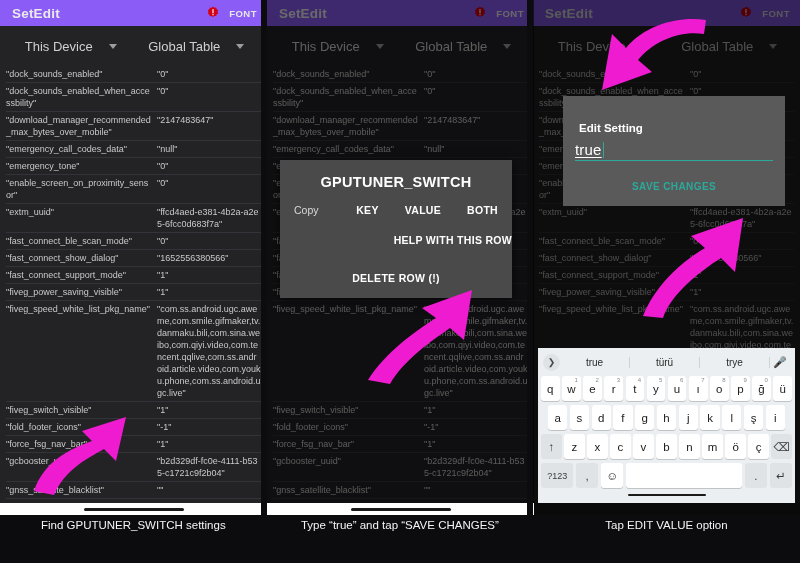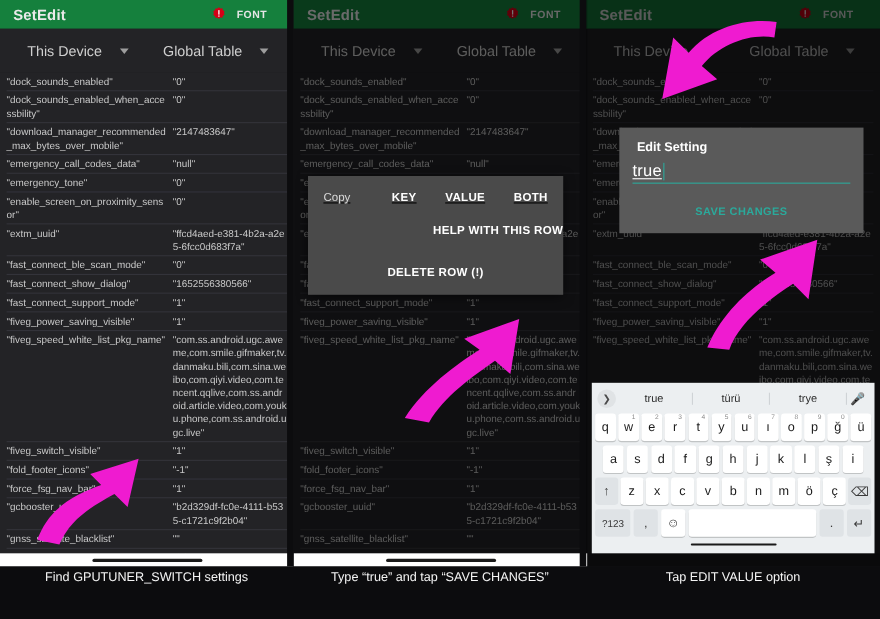--- a/index.html
+++ b/index.html
@@ -24,23 +24,23 @@
   #panel-2 { left: 267px; }
   #panel-3 { left: 533px; }
   .panel-gap {
     position: absolute; top: 0; height: 515px; width: 6px;
     background: #0c0c0e; z-index: 40;
   }
 
   
   .app-header {
     height: 26px;
-    background: #15803d;
+    background: #8b5cf6;
     display: flex; align-items: center;
-    padding: 0 24px 0 12px;
+    padding: 0 10px 0 12px;
     position: relative; z-index: 5;
   }
   .app-title {
     color: #eaeaea; font-size: 13.5px; font-weight: 600;
     letter-spacing: .2px;
   }
   .header-right { margin-left: auto; display: flex; align-items: center; gap: 9px; }
   .badge-icon {
     width: 14px; height: 14px; display: block;
   }
@@ -133,21 +133,20 @@
     box-shadow: 0 2px 10px rgba(0,0,0,.6);
   }
   .ctx-title {
     color: #ffffff; font-size: 14.5px; font-weight: 600;
     text-align: center; letter-spacing: .3px;
     padding-bottom: 14px;
   }
   .ctx-actions {
     display: flex; align-items: center;
     padding: 0 14px 12px;
-    text-decoration: underline;
   }
   .ctx-copy {
     color: #d8d8d8; font-size: 10.5px;
   }
   .ctx-opt {
     color: #ffffff; font-size: 10.5px; font-weight: 700; letter-spacing: .3px;
     margin-left: auto;
   }
   .ctx-opt + .ctx-opt { margin-left: 26px; }
   .ctx-help {
@@ -164,25 +163,25 @@
   }
   .ctx-delete {
     color: #ffffff; font-size: 10.5px; font-weight: 700; letter-spacing: .3px;
     text-align: center;
     padding: 13px 0 6px;
   }
 
   
   .edit-dialog {
     position: absolute;
-    left: 30px; top: 116px;
+    left: 30px; top: 96px;
     width: 222px;
     background: #5a5a5a;
     z-index: 20;
-    padding: 12px 12px 14px;
+    padding: 26px 12px 14px;
   }
   .edit-title {
     color: #ffffff; font-size: 11.5px; font-weight: 700;
     padding-left: 4px; padding-bottom: 7px;
   }
   .edit-field {
     border-bottom: 1.5px solid #2ba99b;
     padding-bottom: 2px;
     display: flex; align-items: center;
   }
@@ -487,20 +486,21 @@
         </div>
         <div class="row">
           <div class="row-key">"GPUTUNER_SWITCH"</div>
           <div class="row-val">"false"</div>
         </div>
       </div>
 
     <div class="dim"></div>
 
     <div class="ctx-dialog">
+      <div class="ctx-title">GPUTUNER_SWITCH</div>
       <div class="ctx-actions">
         <span class="ctx-copy">Copy</span>
         <span class="ctx-opt">KEY</span>
         <span class="ctx-opt">VALUE</span>
         <span class="ctx-opt">BOTH</span>
       </div>
       <div class="ctx-help">HELP WITH THIS ROW</div>
       <div class="ctx-delete">DELETE ROW (!)</div>
     </div>
 

